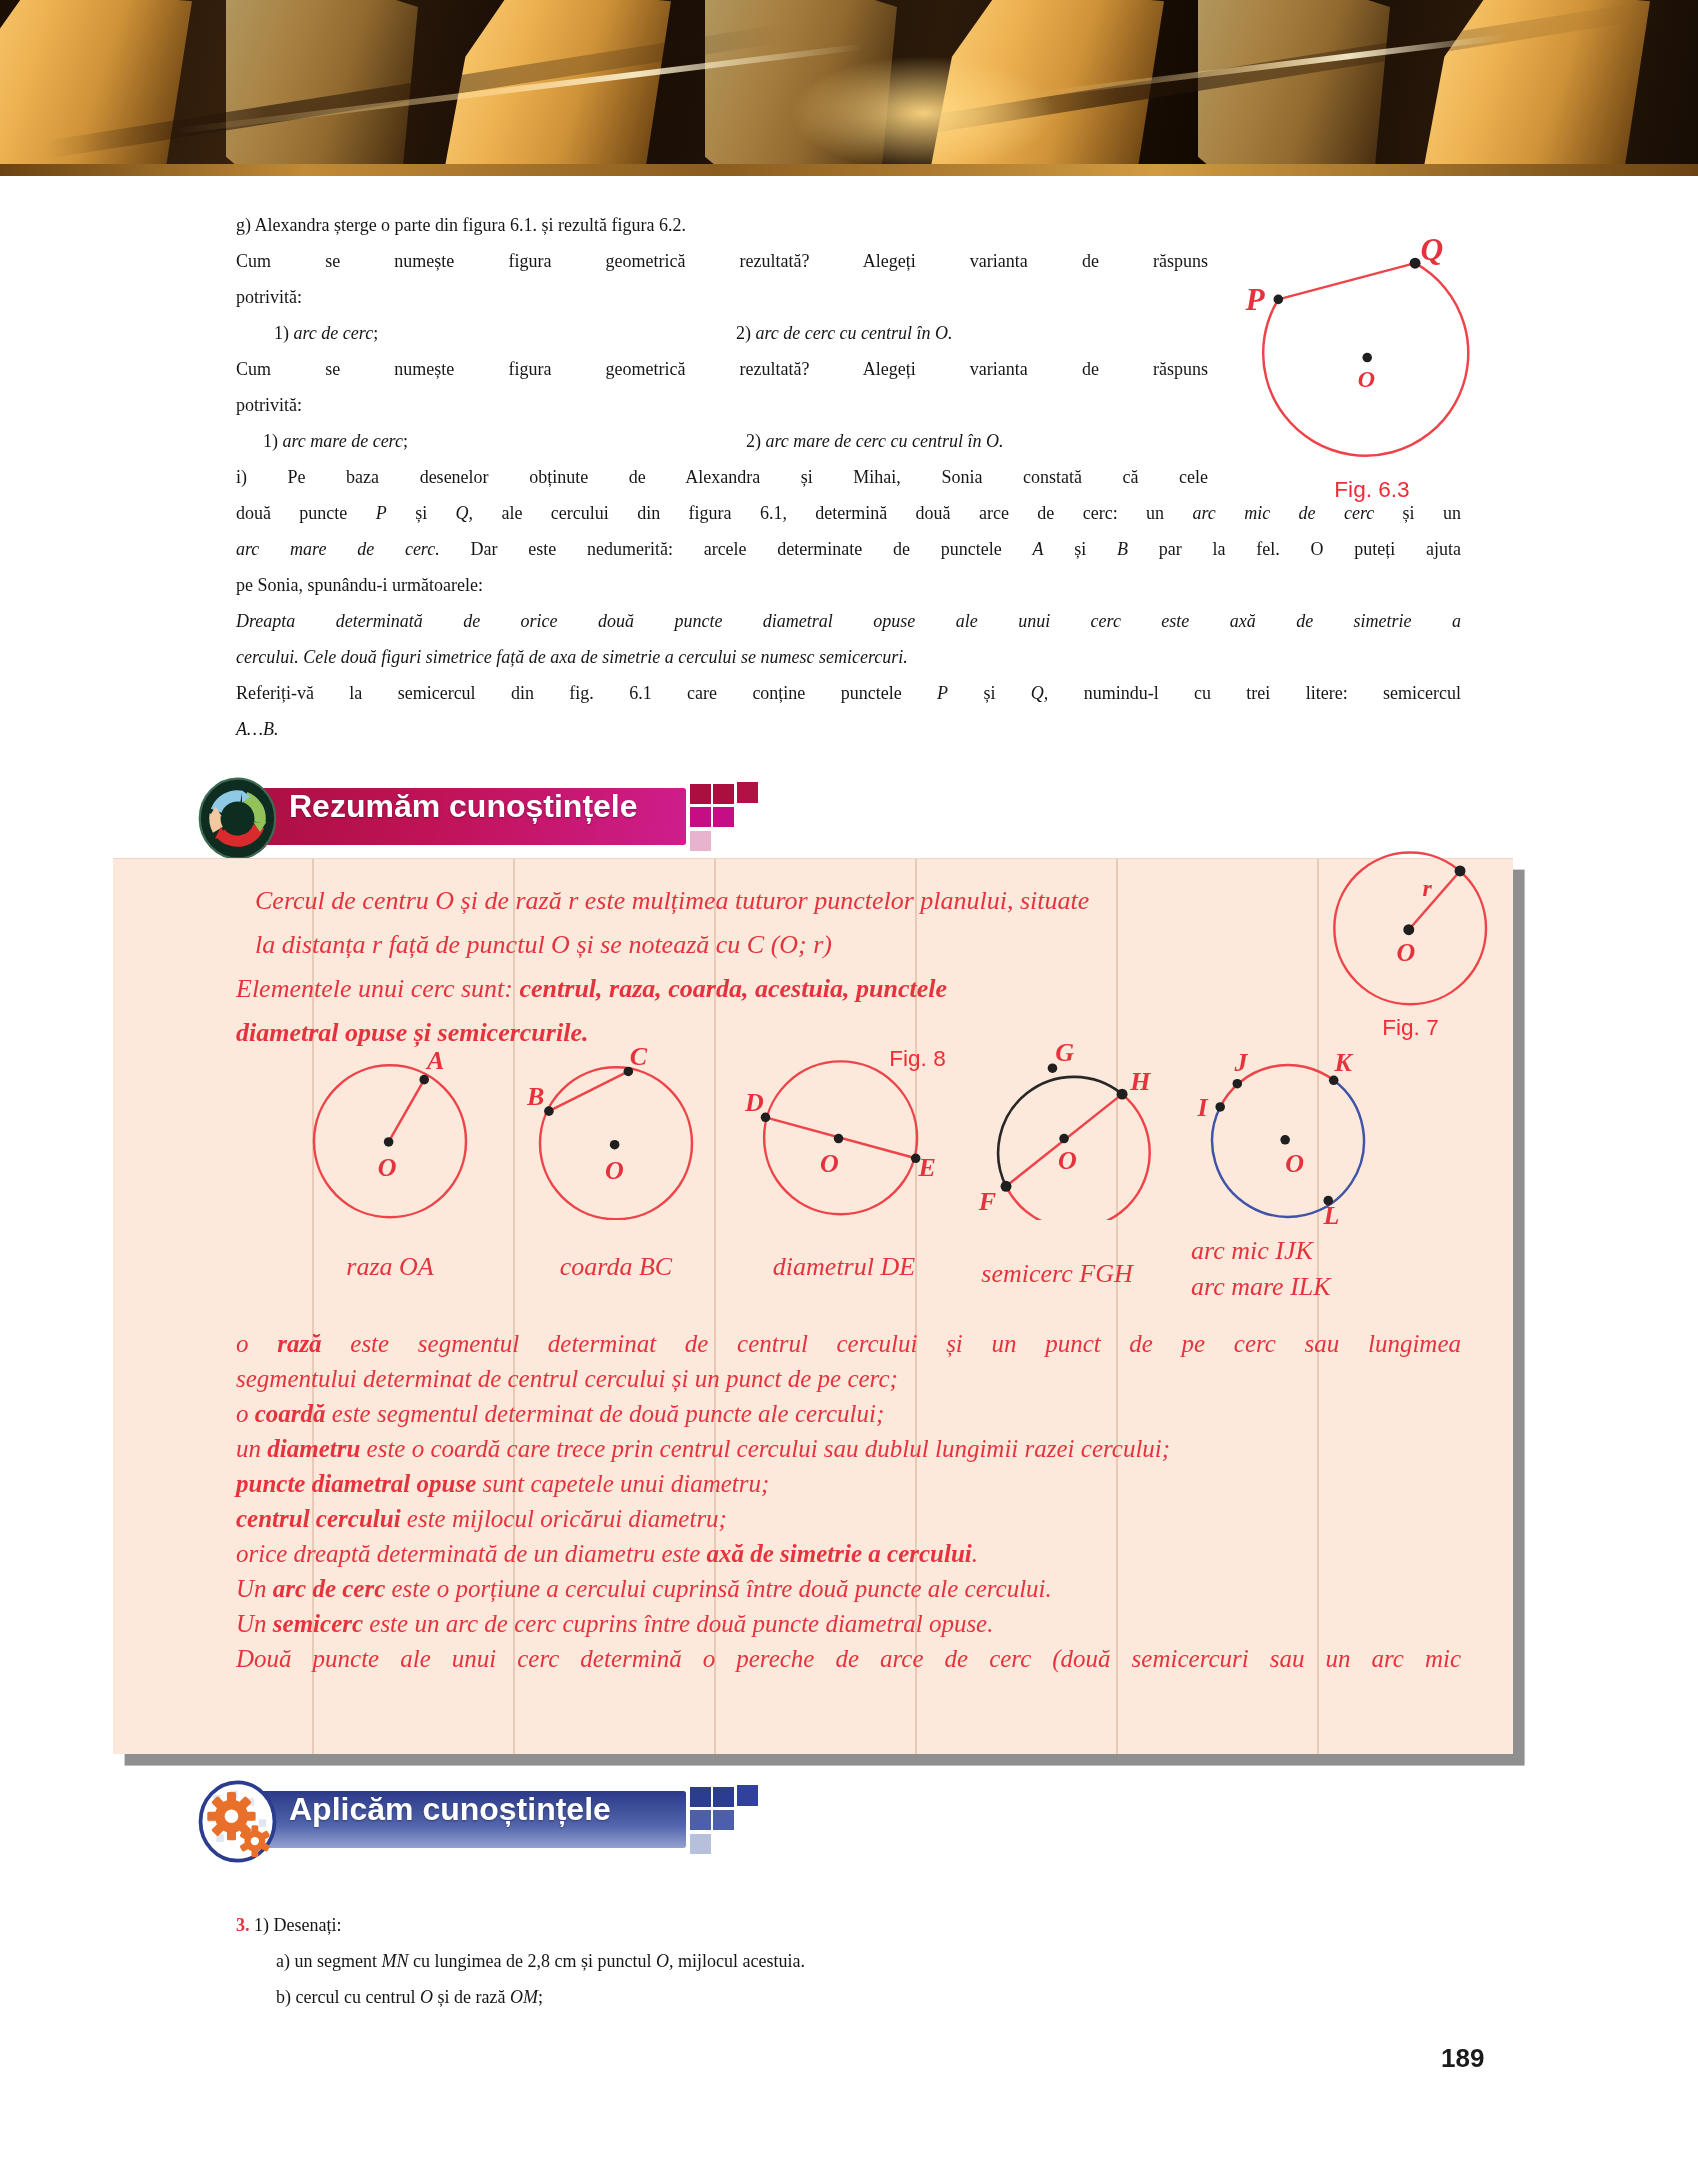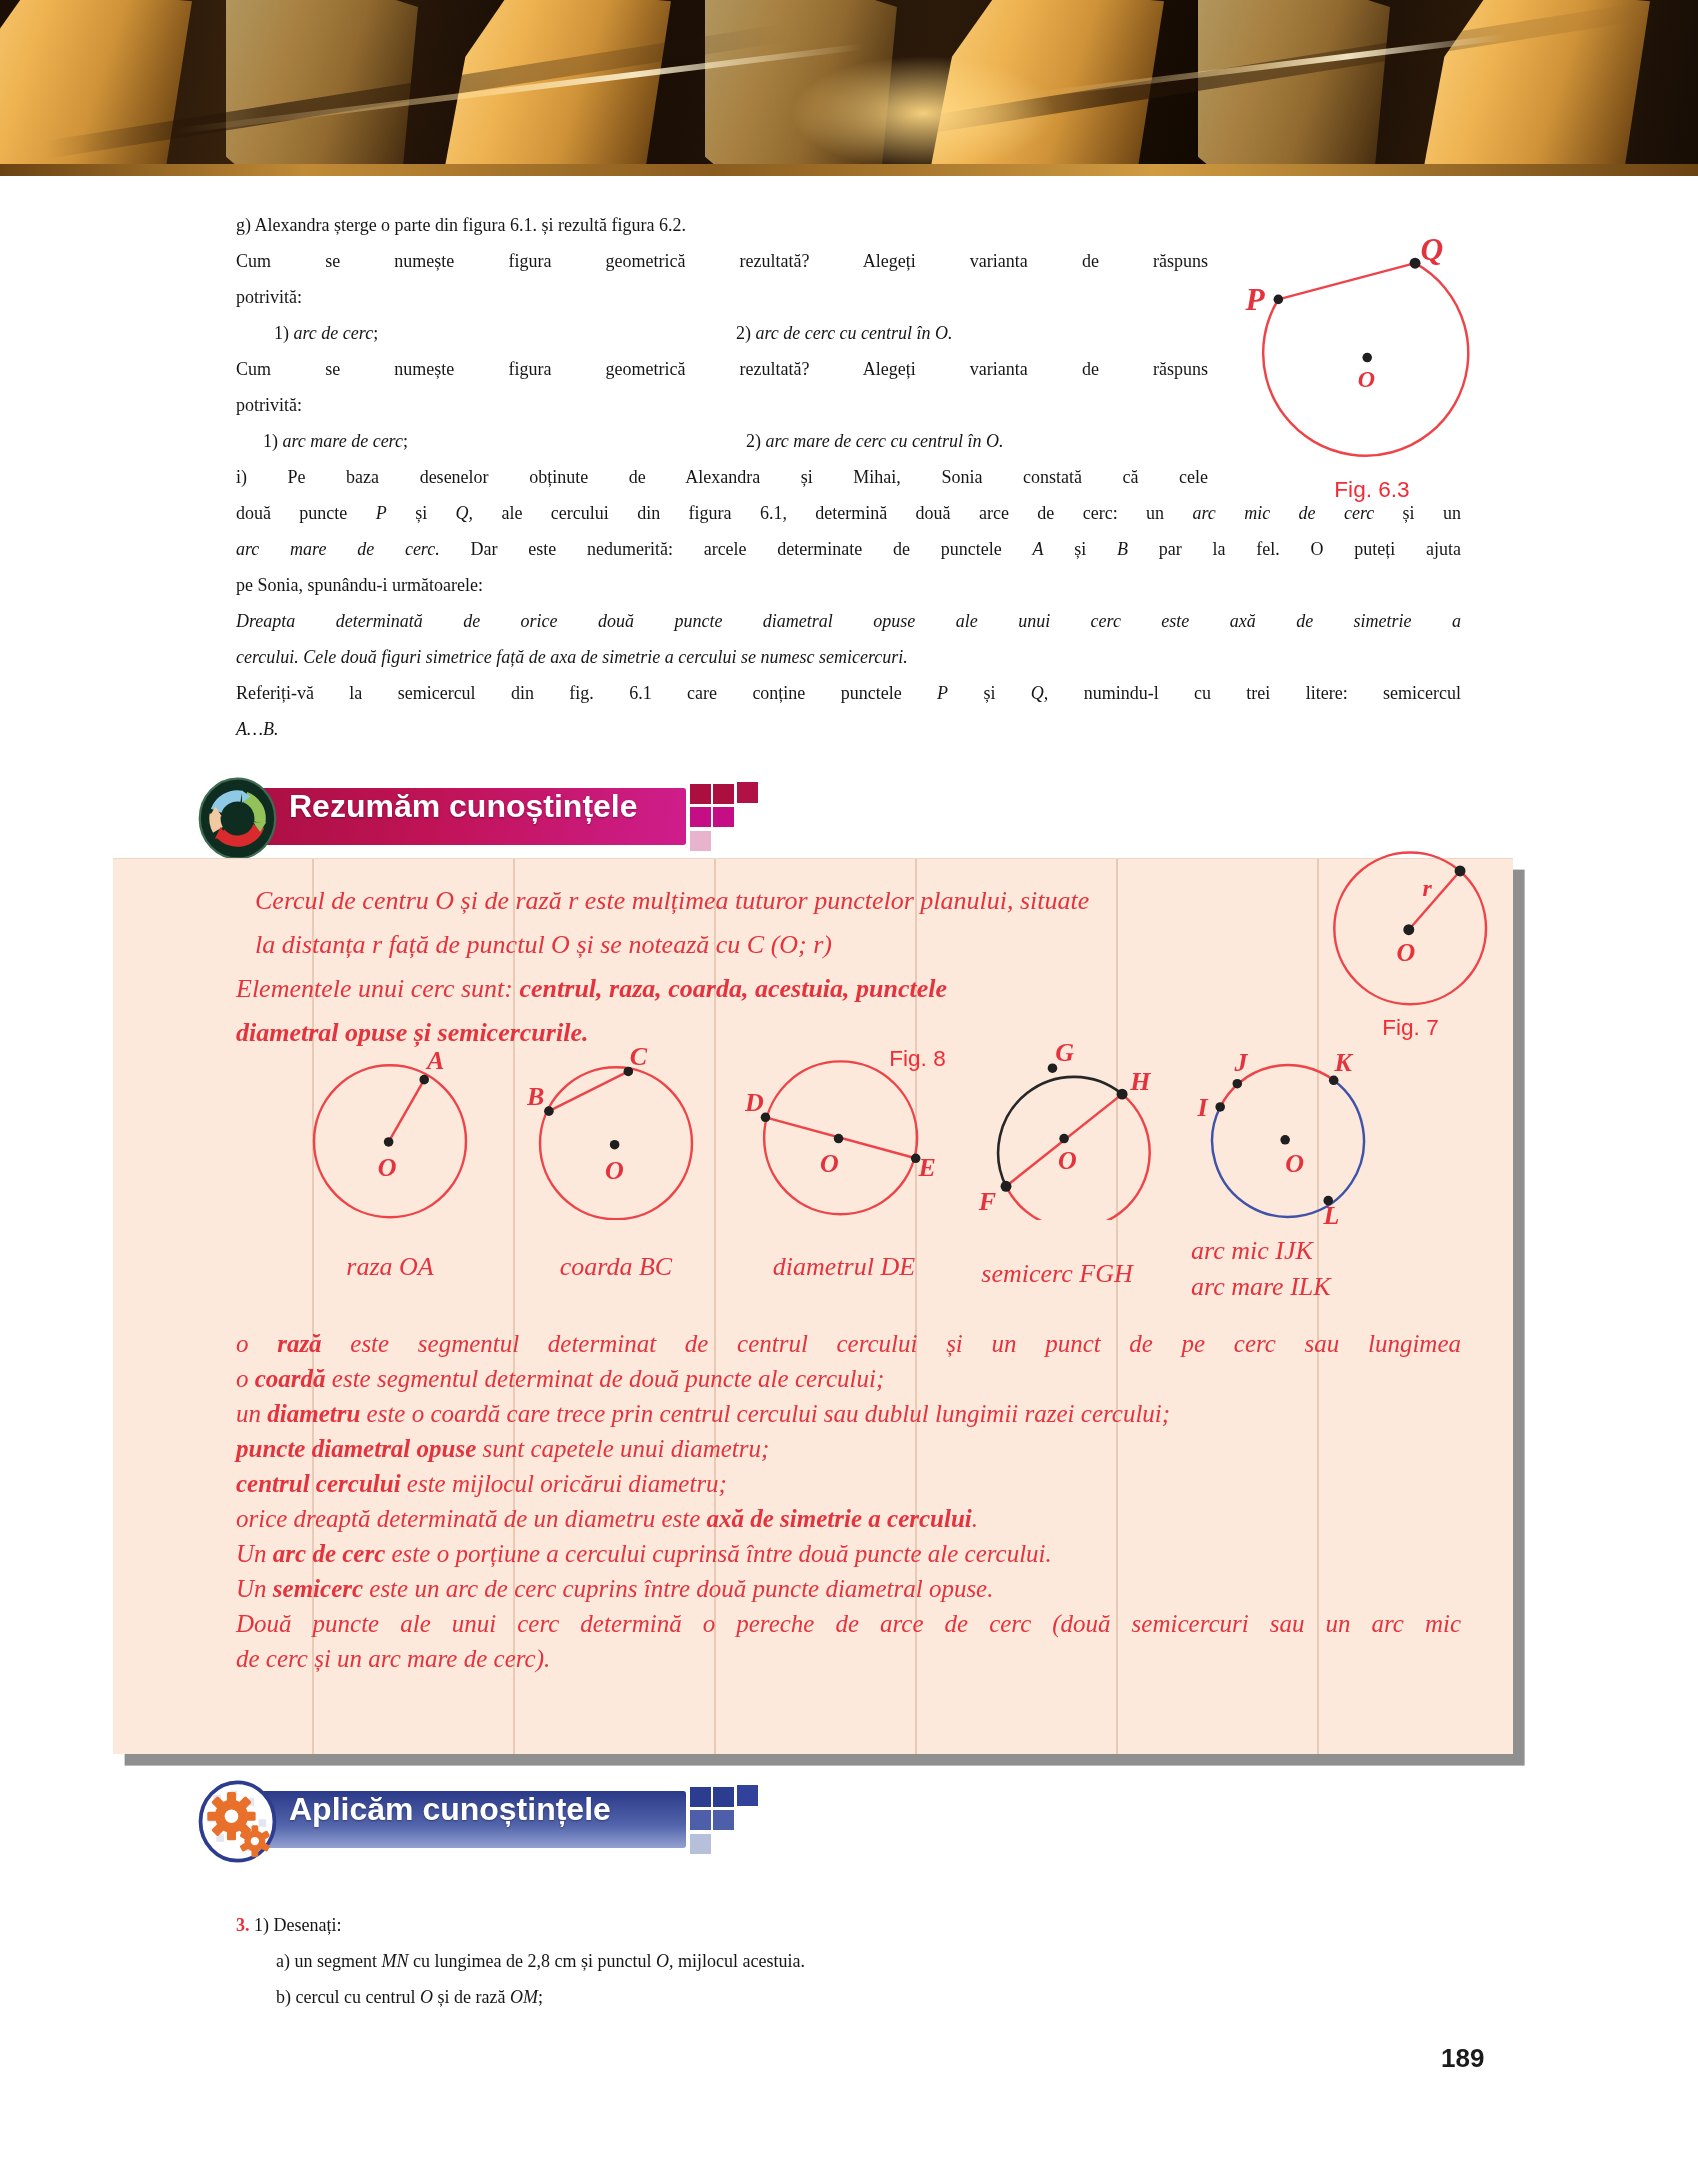--- a/index.html
+++ b/index.html
@@ -257,29 +257,29 @@
       <text class="flbl" x="202" y="42">K</text>
       <text class="flbl" x="186" y="266">L</text>
       <text class="flbl" x="130" y="190">O</text>
     </svg>
   </div>
   <div class="circcap abs" style="left:1191px;top:1236px;width:205px;text-align:left">arc mic IJK</div>
   <div class="circcap abs" style="left:1191px;top:1272px;width:205px;text-align:left">arc mare ILK</div>
 
   <div class="defs textcol abs">
       <div class="tl j"><span>o </span><span class="bd">rază</span><span> este segmentul determinat de centrul cercului și un punct de pe cerc sau lungimea</span></div>
+      <div class="tl "><span>segmentului determinat de centrul cercului și un punct de pe cerc;</span></div>
       <div class="tl "><span>o </span><span class="bd">coardă</span><span> este segmentul determinat de două puncte ale cercului;</span></div>
       <div class="tl "><span>un </span><span class="bd">diametru</span><span> este o coardă care trece prin centrul cercului sau dublul lungimii razei cercului;</span></div>
       <div class="tl "><span class="bd">puncte diametral opuse</span><span> sunt capetele unui diametru;</span></div>
       <div class="tl "><span class="bd">centrul cercului</span><span> este mijlocul oricărui diametru;</span></div>
       <div class="tl "><span>orice dreaptă determinată de un diametru este </span><span class="bd">axă de simetrie a cercului</span><span>.</span></div>
       <div class="tl "><span>Un </span><span class="bd">arc de cerc</span><span> este o porțiune a cercului cuprinsă între două puncte ale cercului.</span></div>
       <div class="tl "><span>Un </span><span class="bd">semicerc</span><span> este un arc de cerc cuprins între două puncte diametral opuse.</span></div>
       <div class="tl j"><span>Două puncte ale unui cerc determină o pereche de arce de cerc (două semicercuri sau un arc mic</span></div>
-      <div class="tl "><span>de cerc și un arc mare de cerc).</span></div>
     </div>
 
   <div class="badge abs" style="left:201px;top:1784px">
     <div class="badge-bar bar2">
       <span class="badge-label">Aplicăm cunoștințele</span>
     </div>
     <svg class="badge-icon" viewBox="0 0 104 110">
       <ellipse cx="52" cy="55" rx="49" ry="52" fill="#ffffff" stroke="#2c3c8e" stroke-width="5"></ellipse>
       <g fill="#e2e6f0">
         <rect x="20" y="20" width="10" height="10"></rect>

